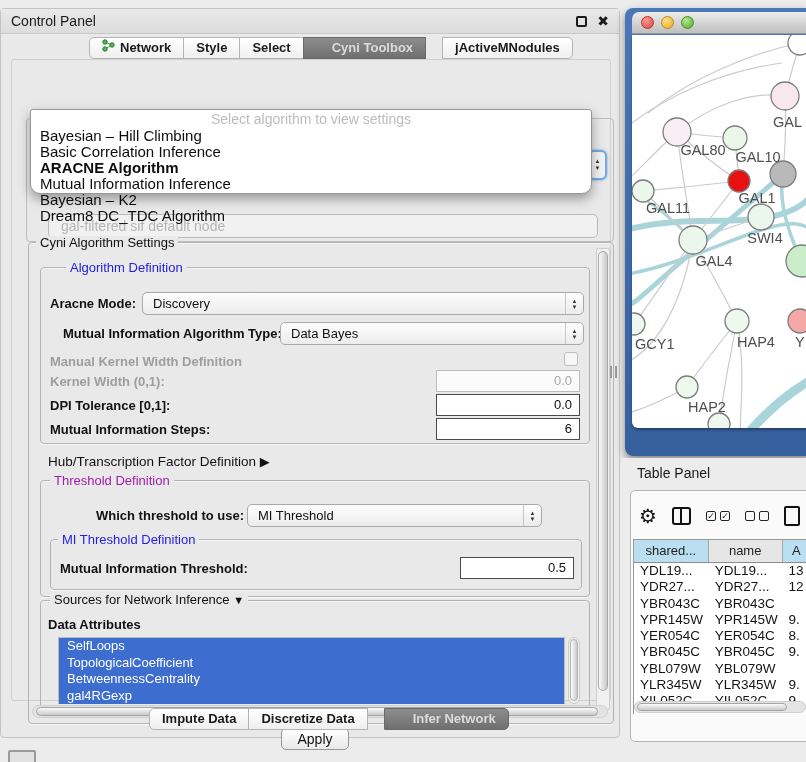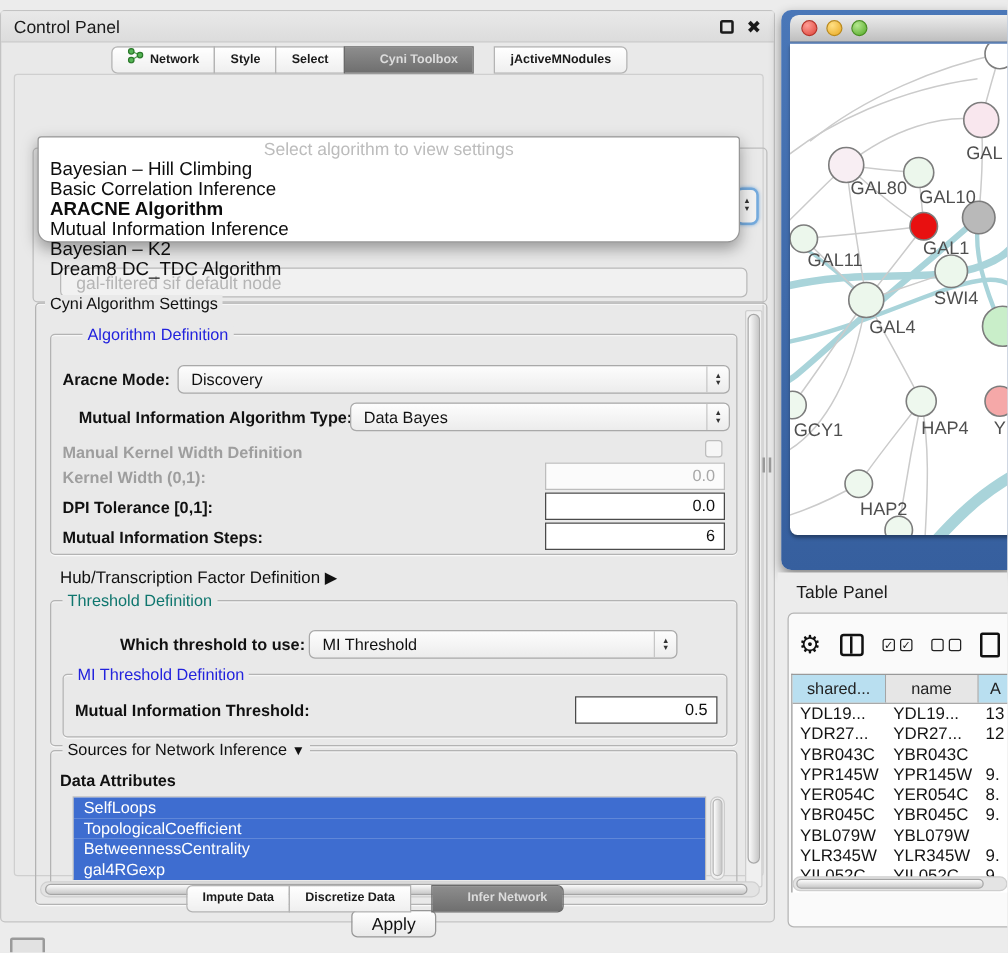--- a/index.html
+++ b/index.html
@@ -12,21 +12,21 @@
   .cp-titlebar{position:absolute;left:0;top:0;width:100%;height:25px;
     background:linear-gradient(#e9e9e9,#dcdcdc);border-bottom:1px solid #c9c9c9;
     display:flex;align-items:center;padding:0 10px;font-size:14px;color:#1a1a1a;}
   .cp-title{flex:1;}
   .win-btn{display:inline-block;margin-left:10px;color:#1a1a1a;}
   .float-icon{width:11px;height:11px;border:2px solid #1a1a1a;border-radius:2px;display:inline-block;}
   .close-icon{font-weight:bold;font-size:14px;}
 
   
   .top-tabs{position:absolute;left:88px;top:28px;height:22px;display:flex;}
-  .tab{height:22px;line-height:20px;padding:0 12px;font-size:10px;font-weight:bold;color:#1a1a1a;
+  .tab{height:22px;line-height:20px;padding:0 12px;font-size:13px;font-weight:bold;color:#1a1a1a;
     background:linear-gradient(#ffffff,#efefef);border:1px solid #b4b4b4;margin-left:-1px;
     display:flex;align-items:center;gap:5px;}
   .tab.first{border-radius:5px 0 0 5px;margin-left:0;}
   .tab.last{border-radius:0 5px 5px 0;margin-left:16px;}
   .tab.selected{background:linear-gradient(#8d8d8d,#6f6f6f);color:#dcdcdc;border-color:#6a6a6a;padding-left:28px;}
 
   .cp-content{position:absolute;left:10px;top:50px;width:600px;height:642px;
     background:#e9e9e9;border:1px solid #cfcfcf;border-radius:3px;}
 
   
@@ -43,21 +43,21 @@
     border:1px solid #979797;border-radius:3px 3px 10px 10px;box-shadow:0 5px 12px rgba(0,0,0,.35);
     z-index:20;padding-top:2px;}
   .popup-prompt{height:16px;line-height:15px;text-align:center;color:#bcbcbc;font-size:14px;}
   .popup-item{height:16px;line-height:16px;padding-left:9px;font-size:15px;color:#0d0d0d;white-space:nowrap;}
   .popup-item.bold{font-weight:bold;}
 
   
   .groupbox{position:absolute;border:1px solid #b3b3b3;border-radius:4px;
     box-shadow:inset 0 1px 0 rgba(255,255,255,.6),0 1px 0 rgba(255,255,255,.7);}
   .gb-label{position:absolute;background:#e9e9e9;padding:0 4px;font-size:13px;line-height:13px;z-index:3;}
-  .blue{color:#2222dd;} .green{color:#0f766e;} .black{color:#111;}
+  .blue{color:#2222dd;} .green{color:#a21caf;} .black{color:#111;}
 
   .lbl{position:absolute;font-size:13px;font-weight:bold;color:#111;white-space:nowrap;}
   .lbl-dis{color:#9e9e9e;}
   .plain{font-weight:normal;}
 
   .combo{position:absolute;height:23px;background:linear-gradient(#fdfdfd,#ececec);
     border:1px solid #a9a9a9;border-radius:5px;font-size:13px;color:#111;line-height:21px;padding-left:10px;}
   .combo .stepper{position:absolute;right:0;top:0;bottom:0;width:18px;border-left:1px solid #c6c6c6;
     display:flex;flex-direction:column;align-items:center;justify-content:center;font-size:6px;color:#333;line-height:6px;}
   .field{position:absolute;height:22px;background:#fff;border:1.5px solid #4a4a4a;

